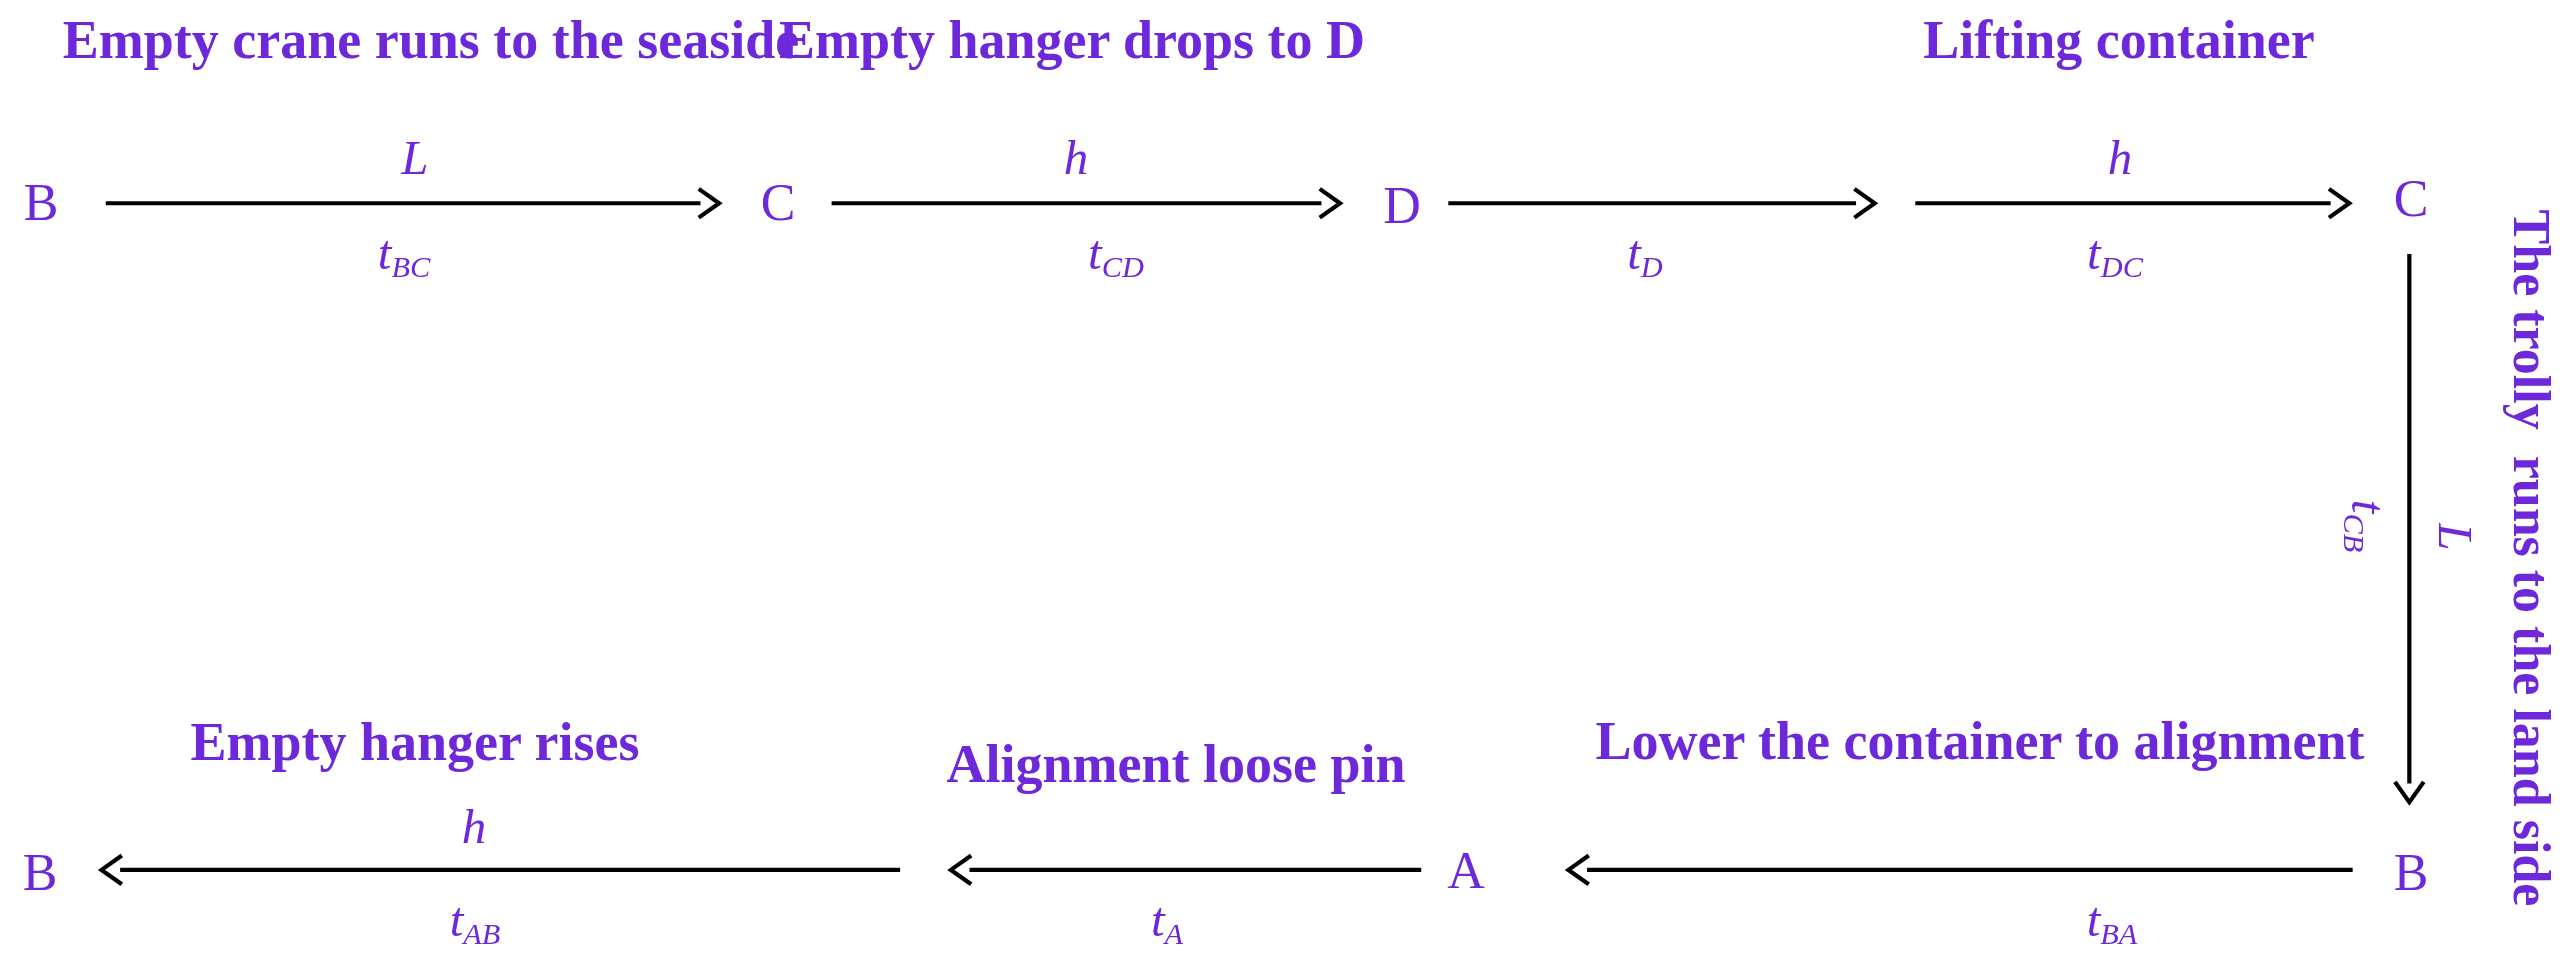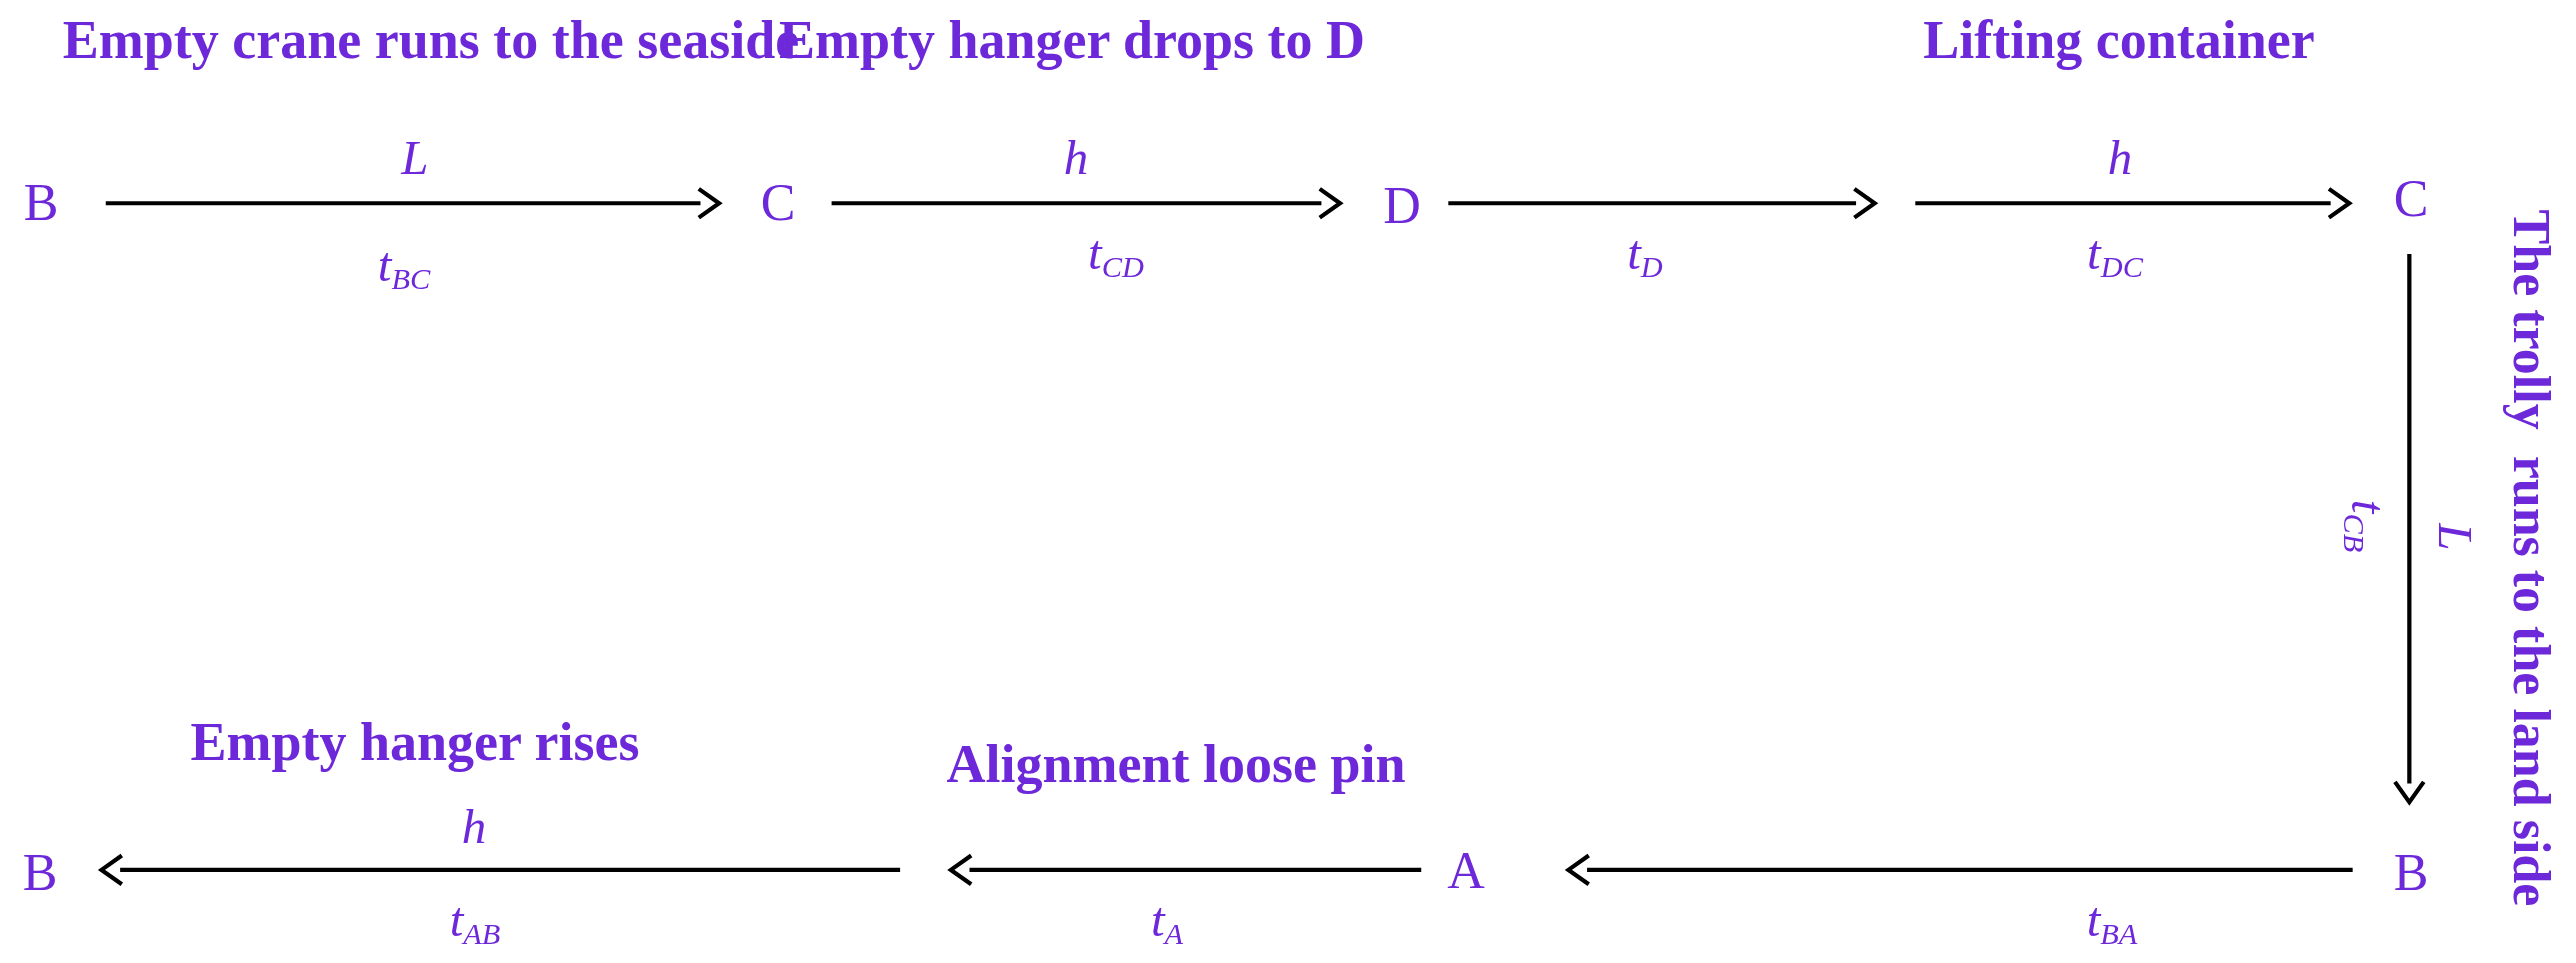--- a/index.html
+++ b/index.html
@@ -93,33 +93,34 @@
       <path d="M 144 1011 L 120 1028 L 144 1045"></path>
     </g>
   </svg>
 
   <div class="abs title" style="left:431px;  top:40px;">Empty crane runs to the seaside</div>
   <div class="abs title" style="left:1072px; top:40px;">Empty hanger drops to D</div>
   <div class="abs title" style="left:415px;  top:742px;">Empty hanger rises</div>
 
   <div class="abs title" style="left:2119px; top:40px;">Lifting container</div>
   <div class="abs title" style="left:1176px; top:764px;text-align:center;">Alignment loose pin</div>
+  <div class="abs title" style="left:1980px; top:741px;">Lower the container to alignment</div>
 
   <div class="abs side-caption rot90" style="left:2531px; top:558px;">The trolly  runs to the land side</div>
 
   <div class="abs node" style="left:41px;   top:203px;">B</div>
   <div class="abs node" style="left:778px;  top:203px;">C</div>
   <div class="abs node" style="left:1402px; top:206px;">D</div>
   <div class="abs node" style="left:2411px; top:199px;">C</div>
   <div class="abs node" style="left:2411px; top:873px;">B</div>
   <div class="abs node" style="left:1466px; top:871px;">A</div>
   <div class="abs node" style="left:40px;   top:873px;">B</div>
 
   <div class="abs math" style="left:415px;  top:157px;"><span>L</span></div>
-  <div class="abs math" style="left:404px;  top:255px;margin-top:12px;"><span>t</span><span class="sub">BC</span></div>
+  <div class="abs math" style="left:404px;  top:255px;"><span>t</span><span class="sub">BC</span></div>
 
   <div class="abs math" style="left:1076px; top:157px;"><span>h</span></div>
   <div class="abs math" style="left:1116px; top:255px;"><span>t</span><span class="sub">CD</span></div>
 
   <div class="abs math" style="left:1645px; top:255px;"><span>t</span><span class="sub">D</span></div>
 
   <div class="abs math" style="left:2120px; top:157px;"><span>h</span></div>
   <div class="abs math" style="left:2115px; top:255px;"><span>t</span><span class="sub">DC</span></div>
 
   <div class="abs math rot90" style="left:2455px; top:537px;"><span>L</span></div>

